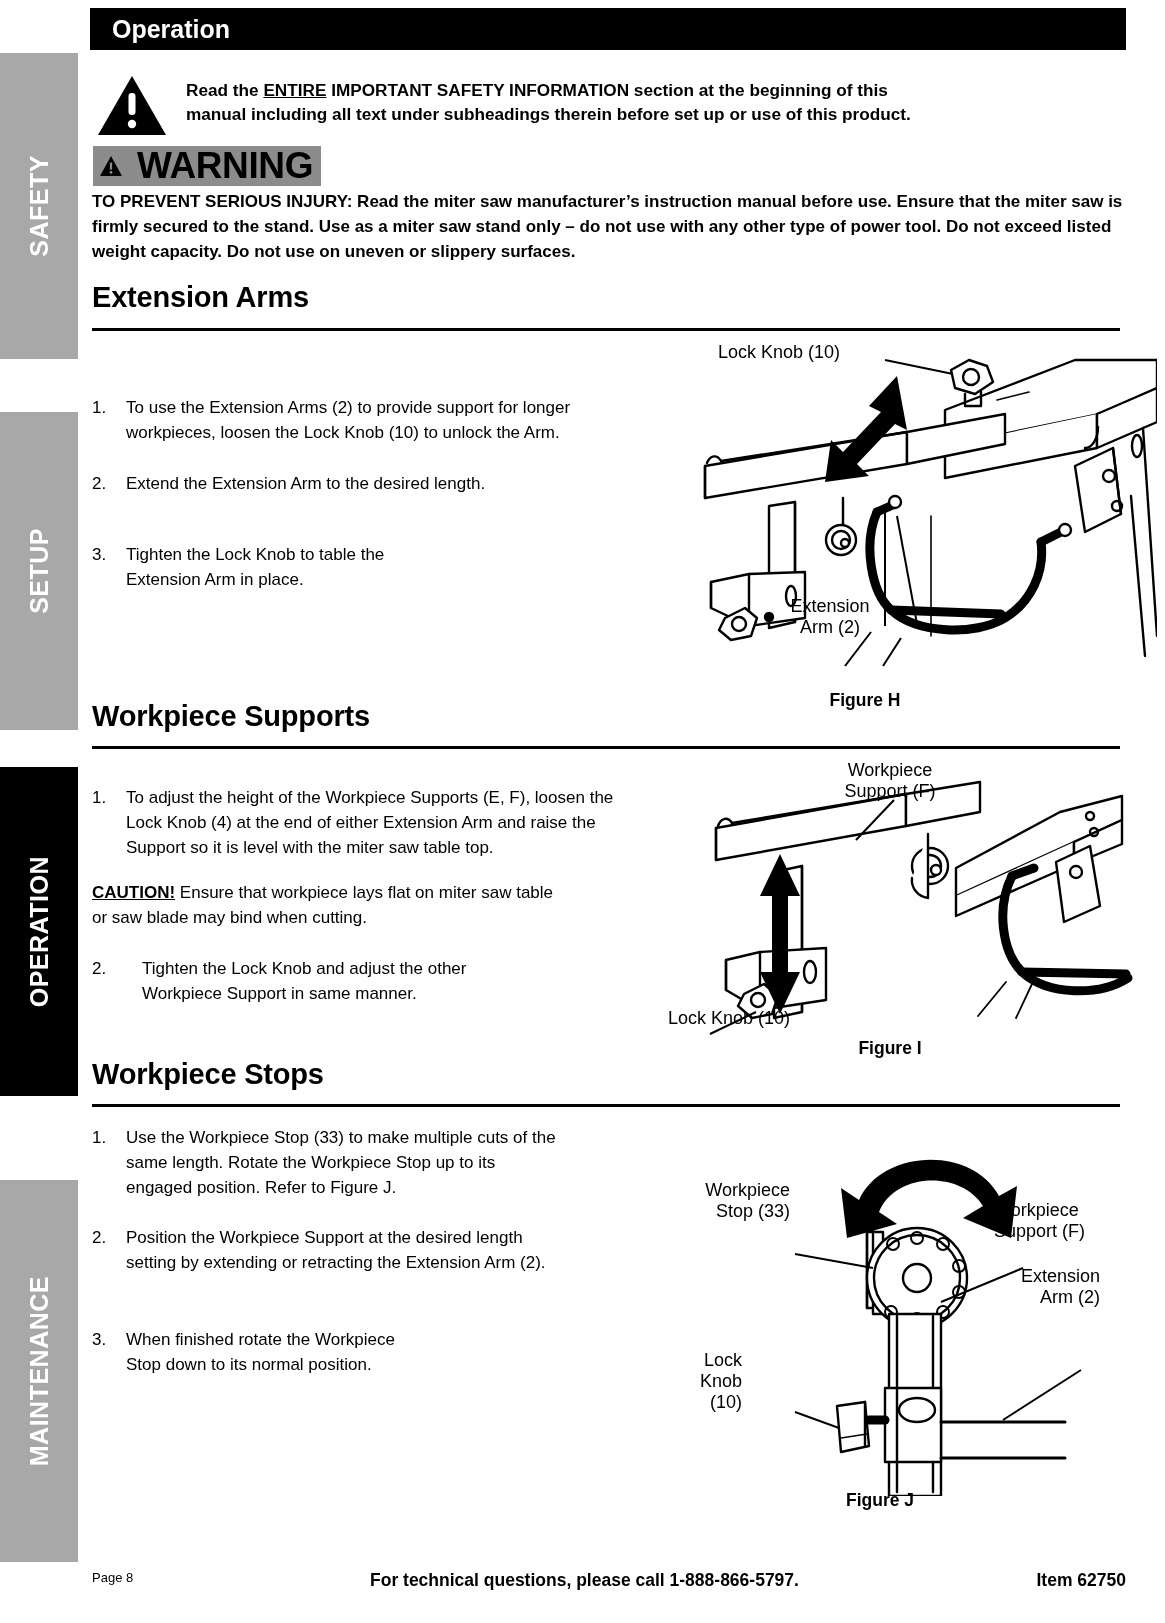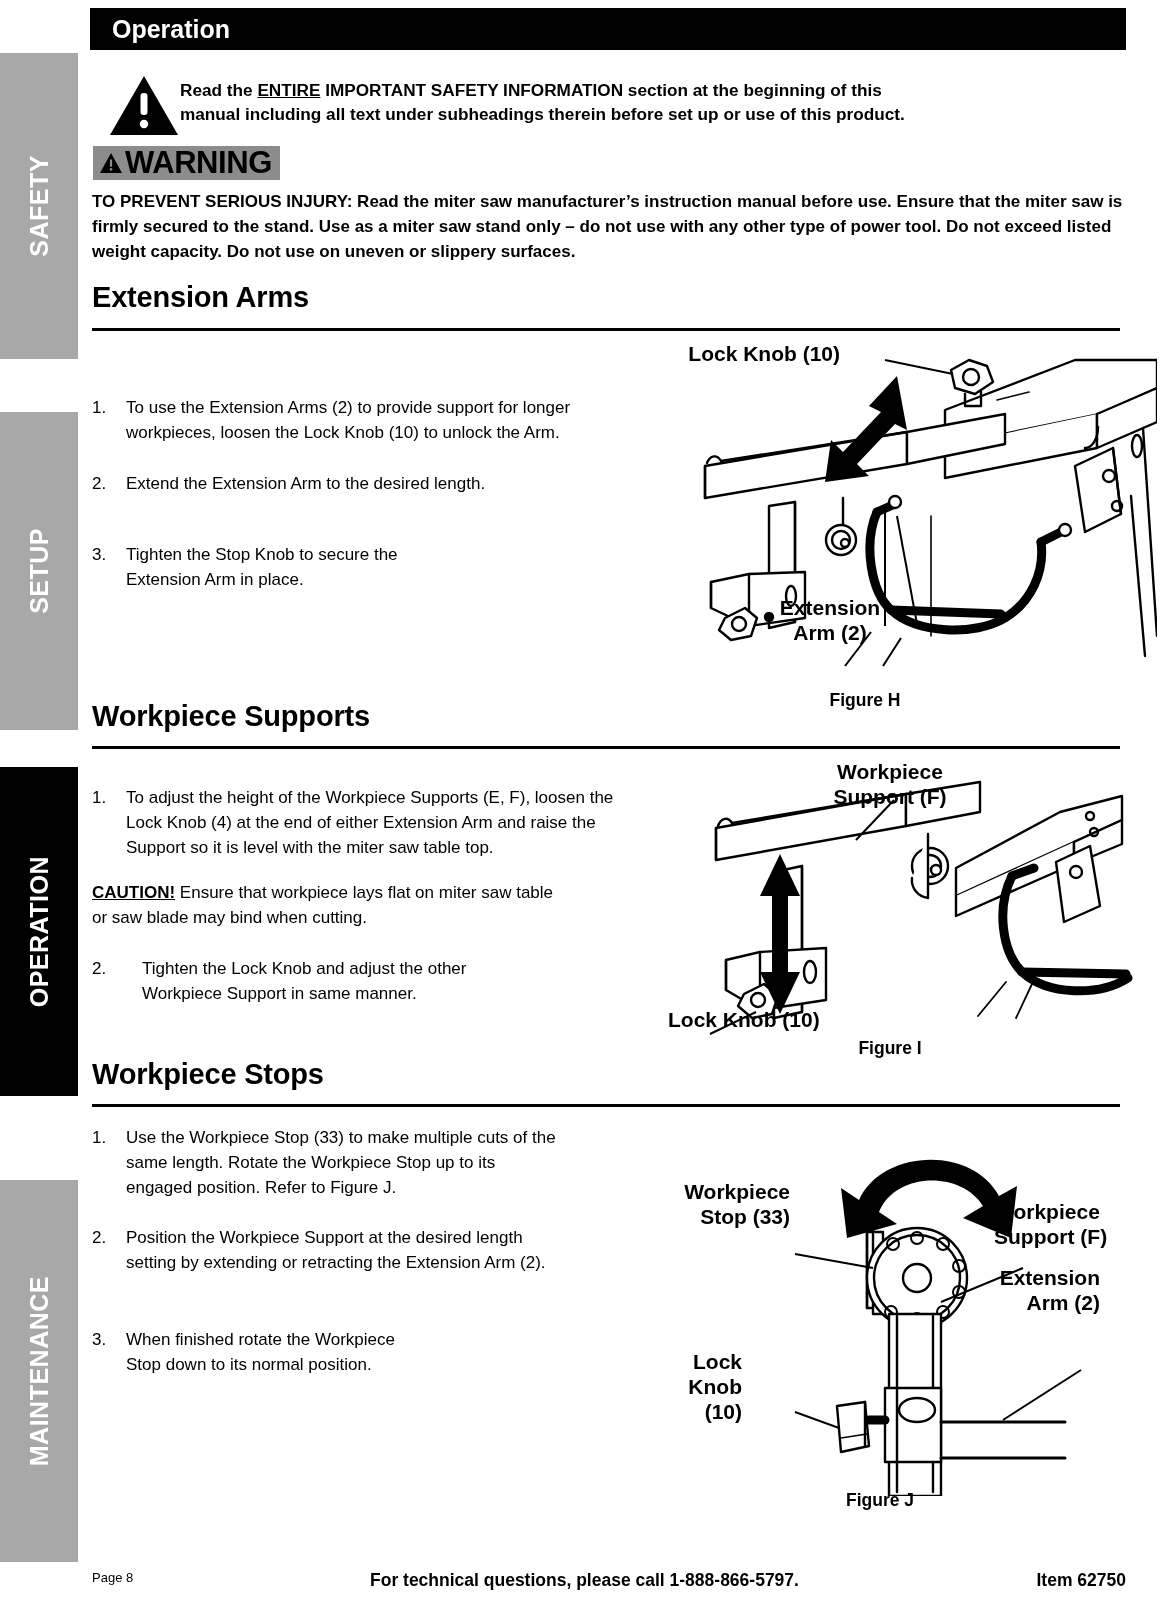--- a/index.html
+++ b/index.html
@@ -48,39 +48,39 @@
     background: #000000;
     color: #ffffff;
     font-size: 25px;
     font-weight: bold;
     display: flex;
     align-items: center;
     padding-left: 22px;
   }
 
   
-  .notice { position: absolute; left: 108px; top: 72px; width: 1030px; display: flex; }
+  .notice { position: absolute; left: 96px; top: 72px; width: 1030px; display: flex; gap: 18px; }
   .tri-icon { width: 72px; flex: 0 0 72px; padding-top: 2px; }
   .notice-text {
     font-size: 17.2px;
     font-weight: bold;
     line-height: 1.42;
     padding-top: 6px;
   }
   .notice-text u { text-decoration: underline; }
 
   
   .warnbar {
     position: absolute; left: 93px; top: 146px;
     background: #8c8c8c;
     padding: 1px 8px 2px 6px;
     display: flex; align-items: center; gap: 2px;
   }
   .warnbar .wtri { width: 24px; height: 24px; }
-  .warnbar .wtext { font-size: 31px; font-weight: bold; letter-spacing: -0.4px; line-height: 1; }
+  .warnbar .wtext { font-size: 37px; font-weight: bold; letter-spacing: -0.4px; line-height: 1; margin-left: 12px; }
 
   .warnbody {
     position: absolute; left: 92px; top: 190px; width: 1034px;
     font-size: 17px; font-weight: bold; line-height: 1.47;
   }
 
   
   .sect-head {
     position: absolute;
     font-size: 29px;
@@ -105,22 +105,22 @@
   
   .fig { position: absolute; }
   .fig-cap {
     position: absolute;
     font-size: 17.5px;
     font-weight: bold;
     text-align: center;
   }
   .lbl {
     position: absolute;
-    font-size: 21px;
-    font-weight: bold;
+    font-size: 18px;
+    font-weight: normal;
     line-height: 1.18;
     white-space: pre-line;
   }
   .lbl.r { text-align: right; }
   .lbl.c { text-align: center; }
 
   
   .footer { position: absolute; left: 92px; top: 1570px; width: 1034px; height: 26px; }
   .footer .f-left   { position: absolute; left: 0;    top: 0; font-size: 13px; }
   .footer .f-center { position: absolute; left: 278px; top: 0; font-size: 17.5px; font-weight: bold; }
@@ -187,21 +187,21 @@
     </div>
     <div class="gap-m"></div>
     <div class="step">
       <div class="step-num">2.</div>
       <div class="step-body">Extend the Extension Arm to the desired length.</div>
     </div>
     <div class="gap-m"></div>
     <div class="gap-s"></div>
     <div class="step">
       <div class="step-num">3.</div>
-      <div class="step-body" style="max-width:300px;">Tighten the Stop Knob to secure the Extension Arm in place.</div>
+      <div class="step-body" style="max-width:300px;">Tighten the Lock Knob to table the Extension Arm in place.</div>
     </div>
   </div>
 
   <div class="fig" style="left:645px; top:336px; width:512px; height:340px;">
     <svg viewBox="0 0 512 340" width="512" height="340" aria-hidden="true">
       <g fill="none" stroke="#000" stroke-width="2.4" stroke-linejoin="round" stroke-linecap="round">
 
         <path d="M300 74 L430 24 L512 24 L512 52 L455 78 L300 110 Z" fill="#fff"></path>
         <path d="M300 110 L300 142 L452 112 L452 78" fill="#fff"></path>
         <path d="M452 78 L512 52 L512 86 L452 112 Z" fill="#fff"></path>

